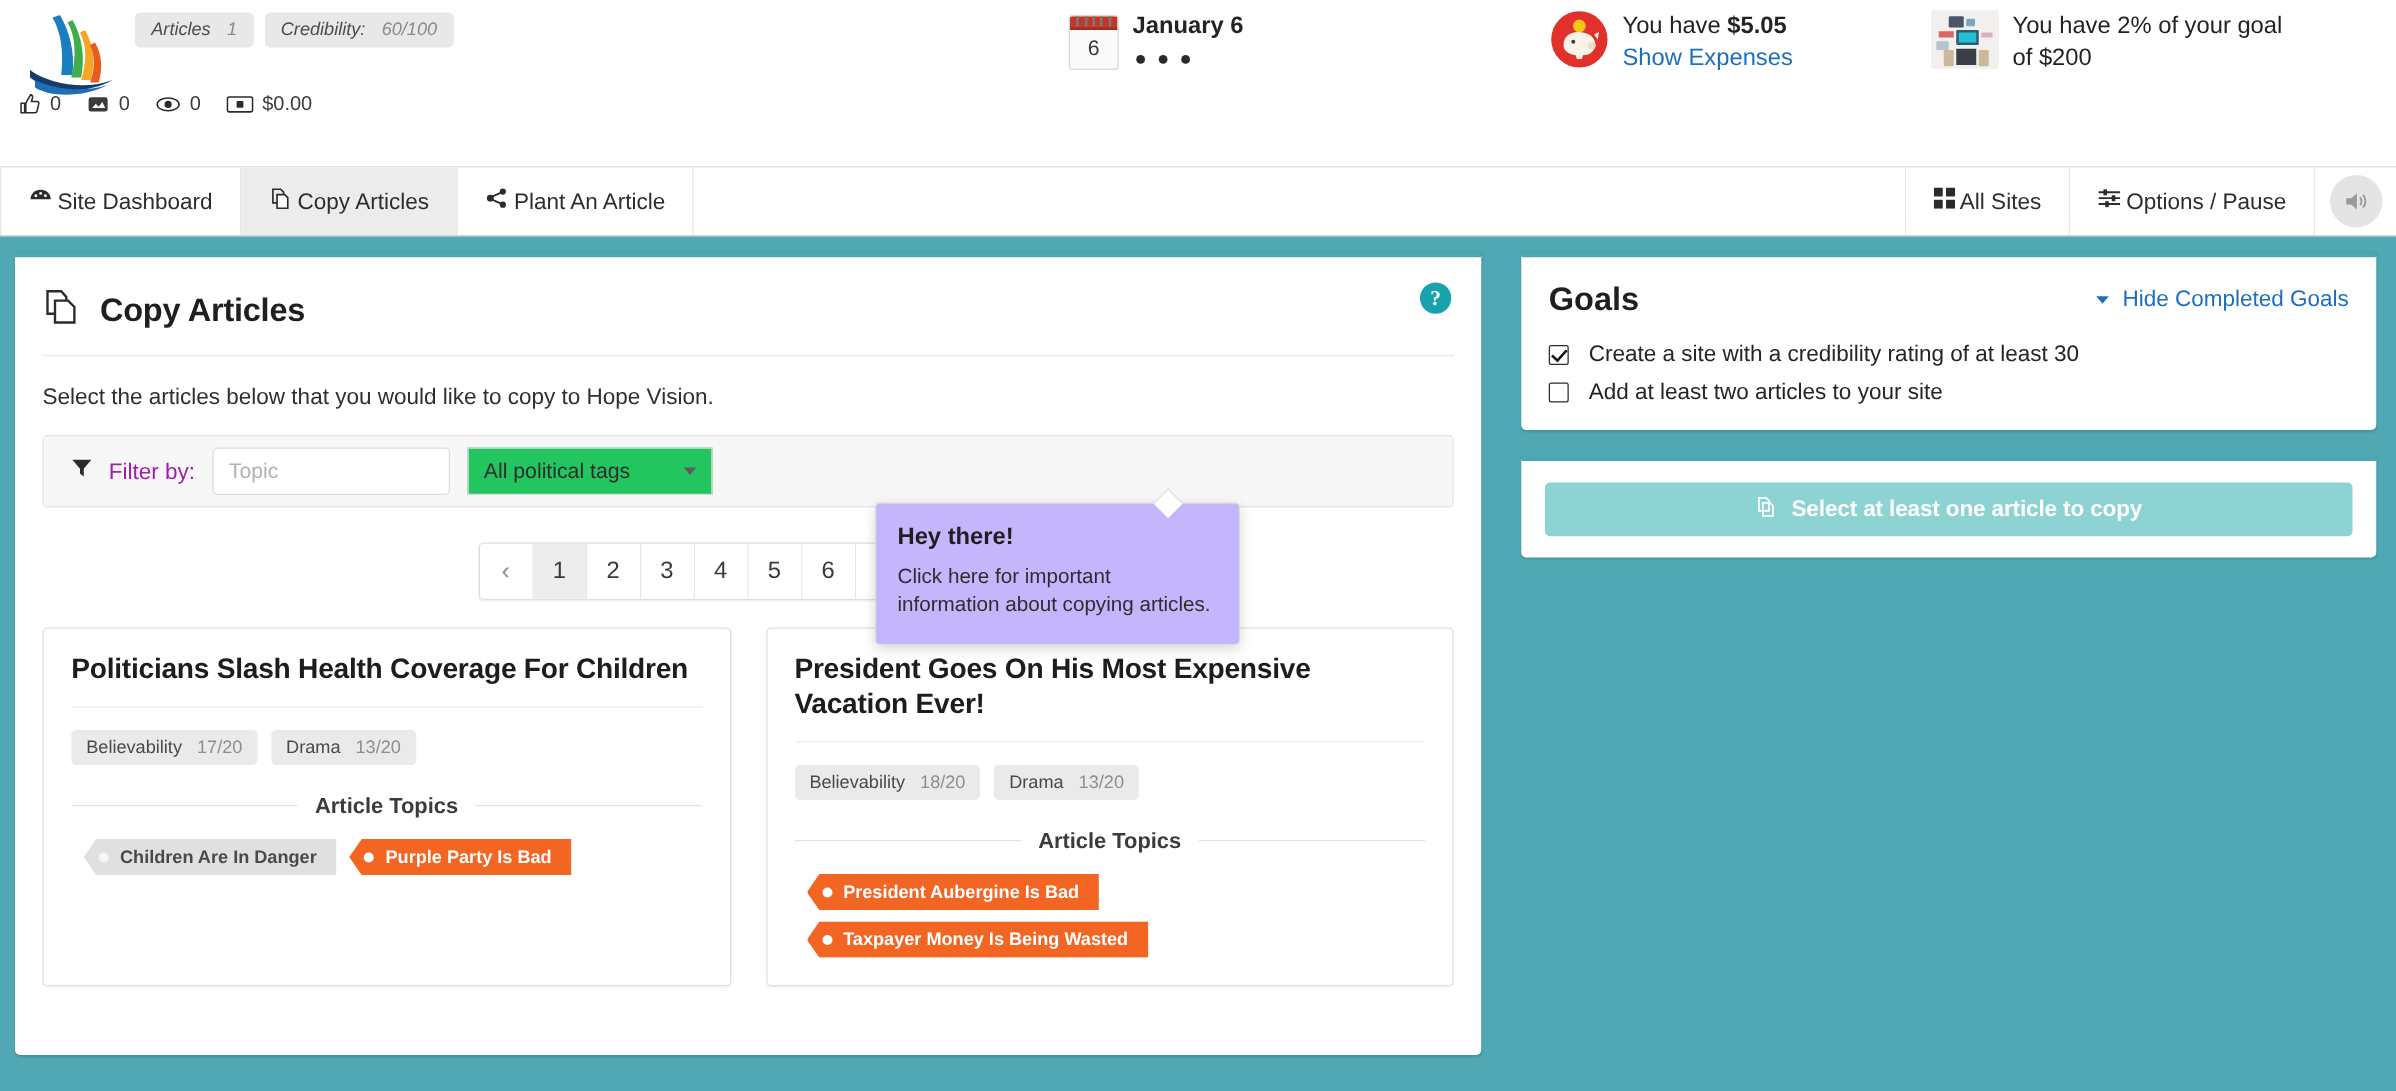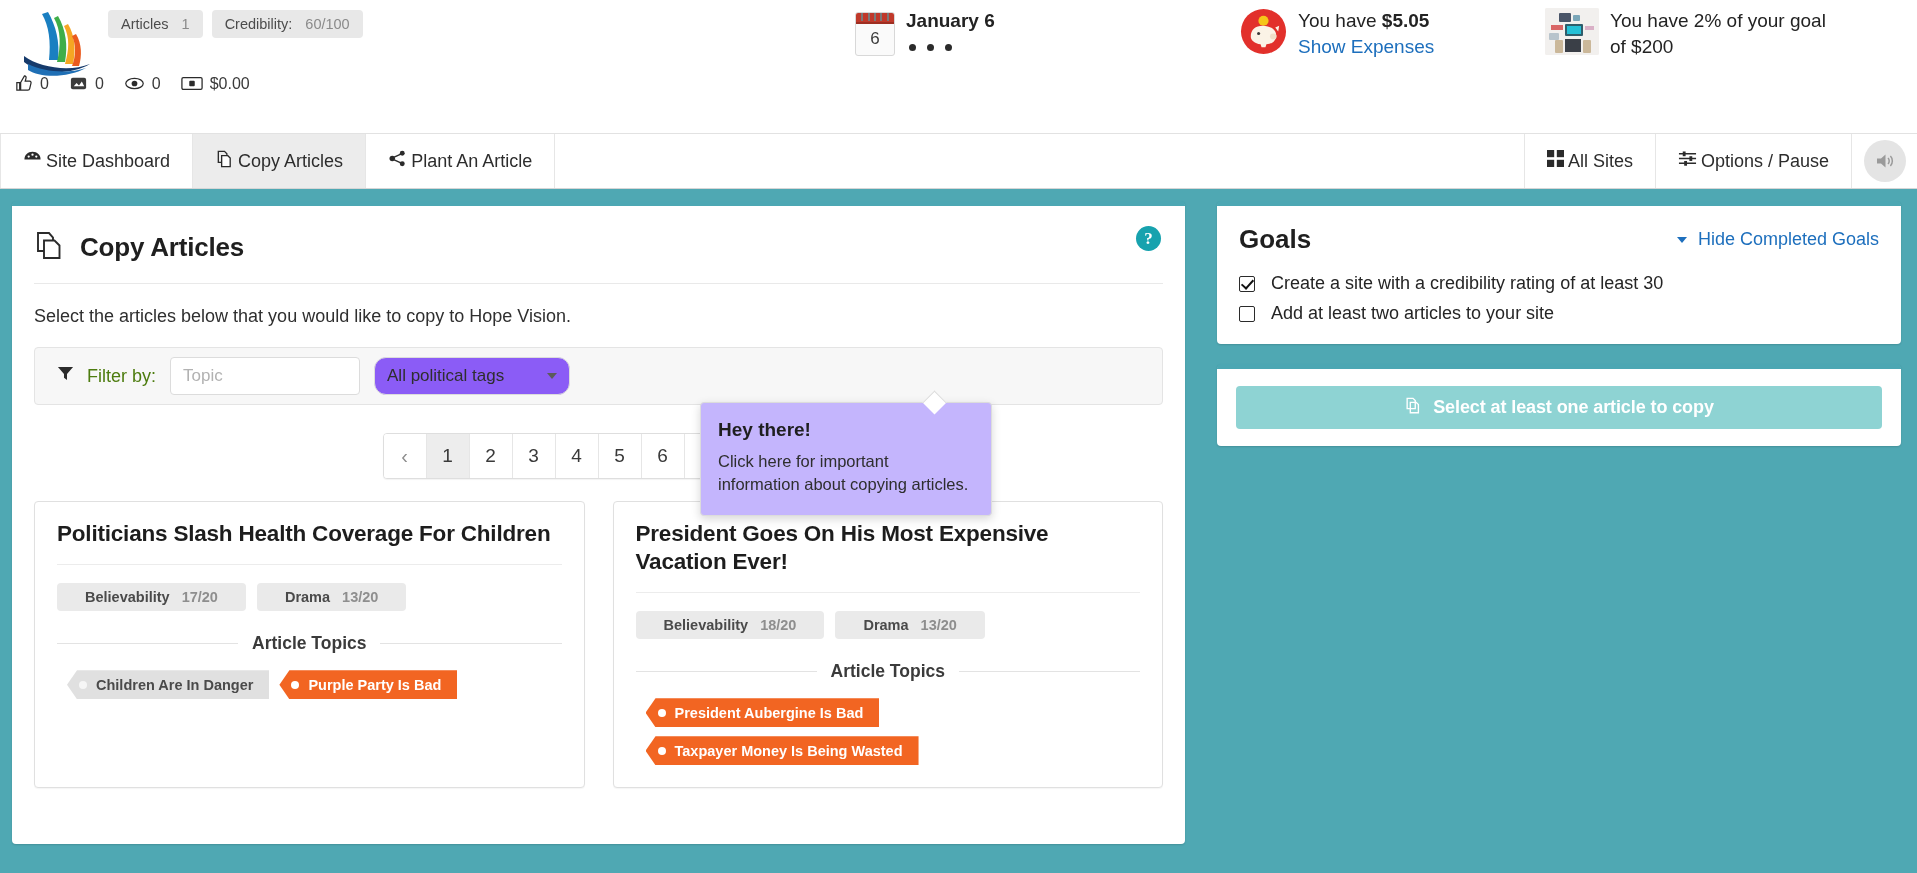--- a/index.html
+++ b/index.html
@@ -32,21 +32,21 @@
   .site-logo svg { display: block; }
   .site-info { margin-left: 12px; }
   .site-title {
     font-size: 33px;
     font-weight: bold;
     color: #222222;
     letter-spacing: -0.4px;
     line-height: 42px;
     margin-top: 4px;
   }
-  .site-badges { display: flex; gap: 9px; margin-top: 6px; }
+  .site-badges { display: flex; gap: 9px; margin-top: 6px; font-style: italic; }
   .badge-pill {
     background: #e8e8e8;
     border-radius: 4px;
     padding: 6px 13px;
     font-size: 14.5px;
     color: #4c4c4c;
     display: flex;
     gap: 13px;
     white-space: nowrap;
   }
@@ -211,38 +211,38 @@
   .filter-bar {
     background: #f7f7f7;
     border: 1px solid #e4e4e4;
     border-radius: 4px;
     height: 58px;
     display: flex; align-items: center;
     padding: 0 22px;
     gap: 14px;
   }
   .filter-label {
-    font-size: 18px; color: #4d7c0f;
+    font-size: 18px; color: #a21caf;
     display: flex; align-items: center; gap: 13px;
     white-space: nowrap;
   }
   .topic-input {
     width: 190px; height: 38px;
     border: 1px solid #dcdcdc; border-radius: 4px;
     background: #ffffff;
     padding: 0 12px;
     font-size: 17px; color: #333;
     font-family: "Liberation Sans", sans-serif;
     outline: none;
   }
   .topic-input::placeholder { color: #b2b2b2; }
   .tag-select {
     width: 196px; height: 38px;
-    border: 1px solid #dcdcdc; border-radius: 12px;
-    background: #8b5cf6;
+    border: 1px solid #dcdcdc; border-radius: 0;
+    background: #22c55e;
     display: flex; align-items: center;
     padding: 0 12px;
     font-size: 17px; color: #2e2e2e;
     cursor: pointer;
     position: relative;
     justify-content: space-between;
   }
   .caret {
     width: 0; height: 0;
     border-left: 5px solid transparent;
@@ -288,26 +288,25 @@
     font-size: 22.5px; font-weight: bold; color: #1d1d1d;
     line-height: 1.25;
     letter-spacing: -0.2px;
     padding-bottom: 16px;
     border-bottom: 1px solid #ececec;
   }
   .chips { display: flex; gap: 11px; margin-top: 18px; }
   .chip {
     background: #eaeaea;
     border-radius: 4px;
-    padding: 6px 28px;
+    padding: 6px 12px;
     font-size: 14.5px;
     color: #4a4a4a;
     display: flex; gap: 12px;
     white-space: nowrap;
-    font-weight: bold;
   }
   .chip .cv { color: #8e8e8e; }
   .topics-head {
     display: flex; align-items: center; gap: 14px;
     margin-top: 22px;
     font-size: 17.5px; color: #3b3b3b;
     font-weight: 600;
   }
   .topics-head:before, .topics-head:after {
     content: ""; flex: 1 1 auto; height: 1px; background: #e3e3e3;

